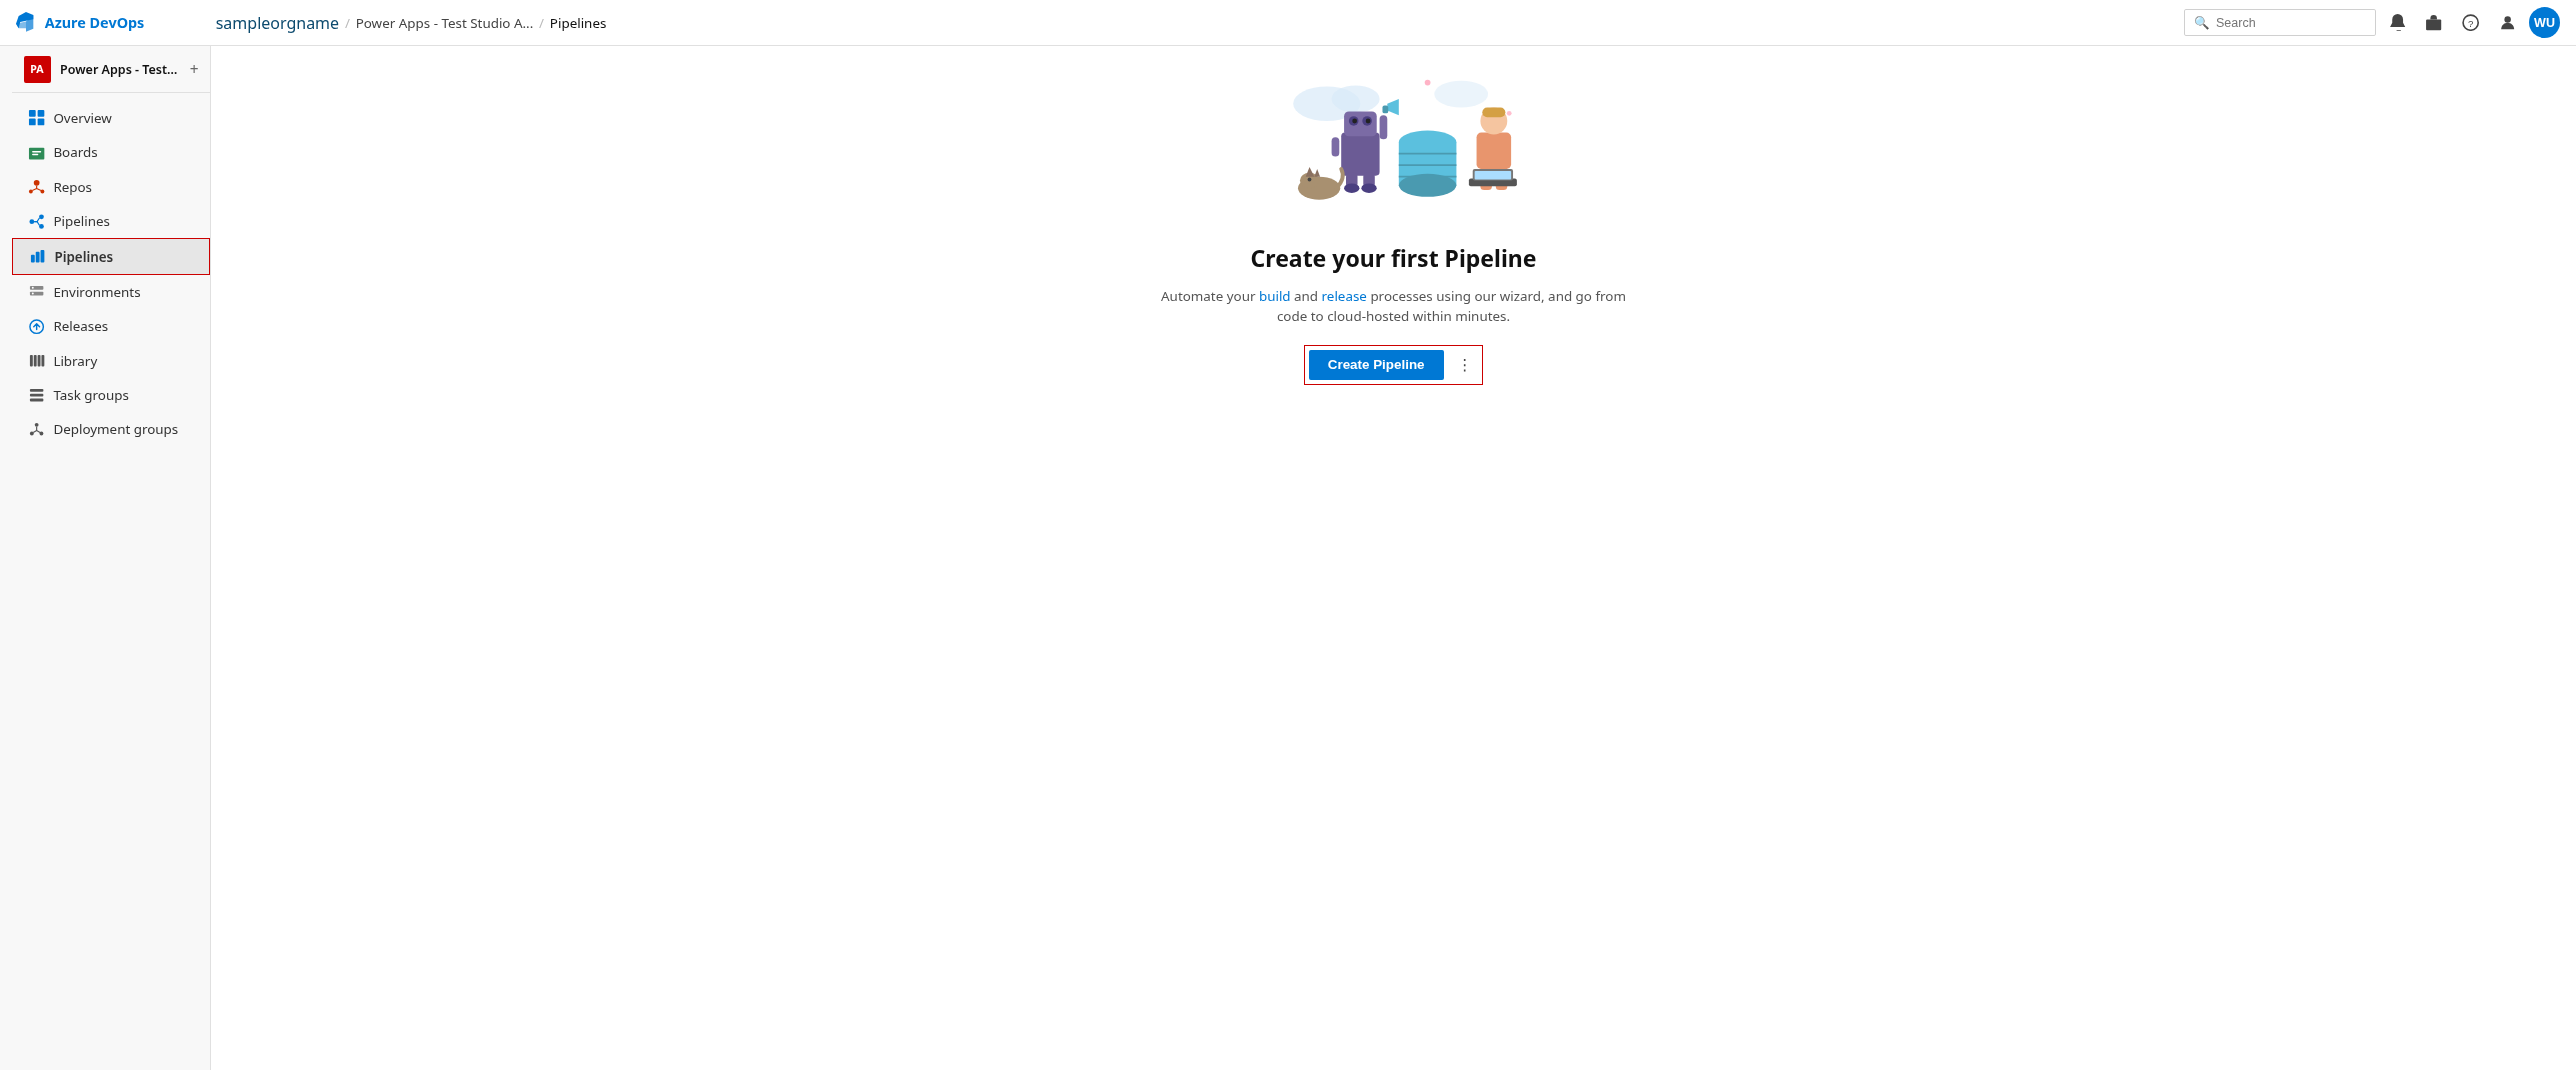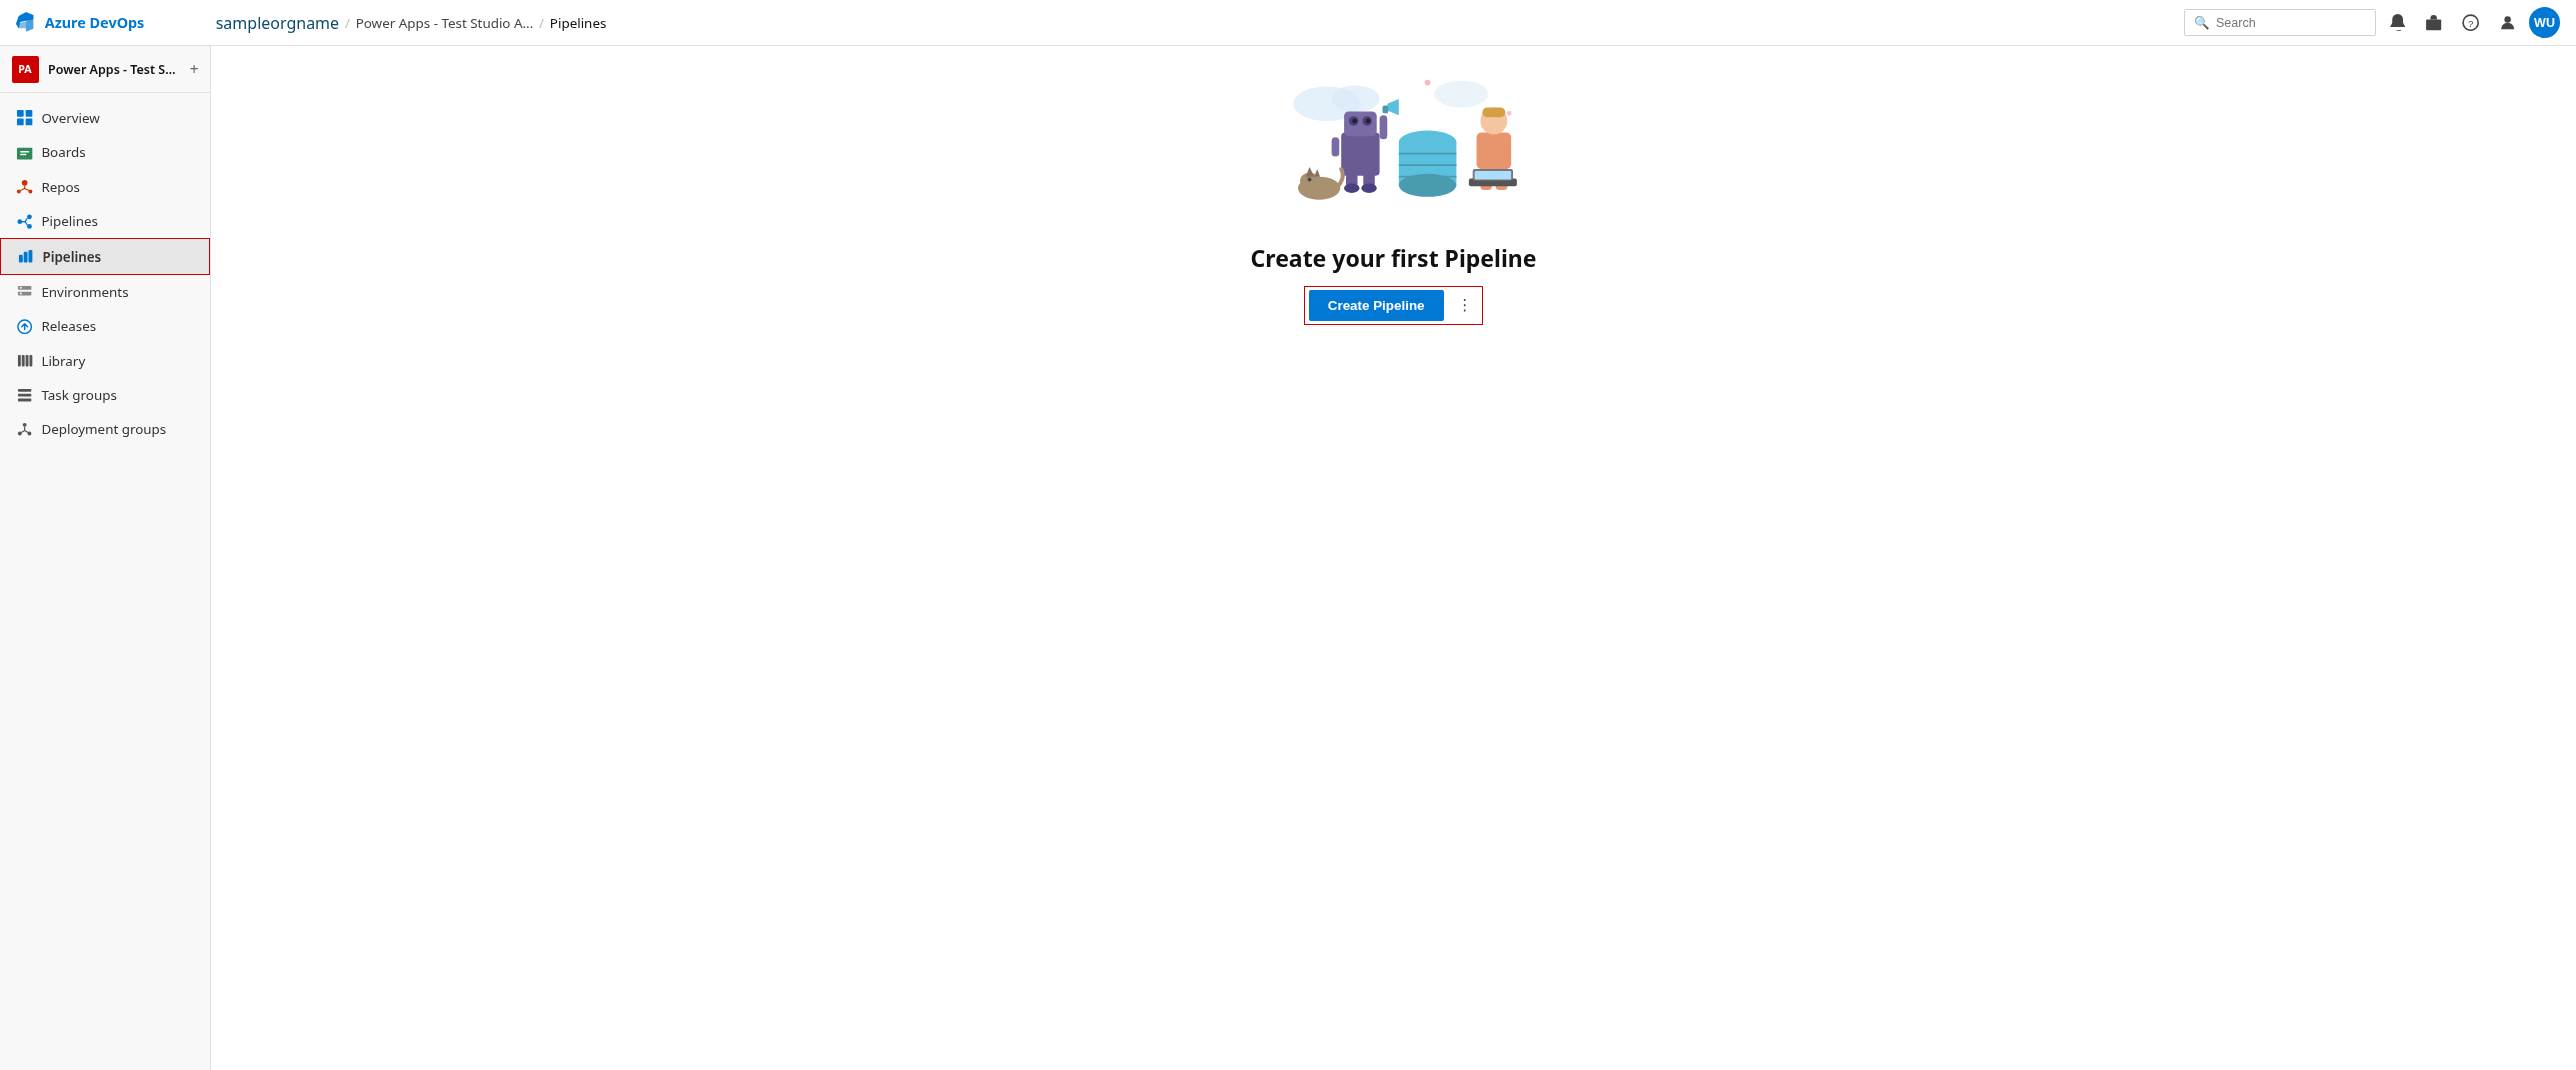--- a/index.html
+++ b/index.html
@@ -36,21 +36,21 @@
       display: flex; align-items: center; justify-content: center;
       color: #fff; font-size: 12.5px; font-weight: 600; cursor: pointer; border: none;
     }
 
     
     .layout { display: flex; flex: 1; overflow: hidden; }
 
     
     .sidebar {
       width: 211px; background: #f8f8f8; border-right: 1px solid #e0e0e0;
-      display: flex; flex-direction: column; overflow-y: auto; flex-shrink: 0;
+      display: flex; flex-direction: column; overflow-y: auto; flex-shrink: 0; padding-left: 12px;
     }
     .sidebar-project {
       display: flex; align-items: center; gap: 9.6px; padding: 9.6px 11.5px;
       border-bottom: 1px solid #e0e0e0; cursor: pointer;
     }
     .sidebar-project-avatar {
       width: 27px; height: 27px; border-radius: 1.9px; background: #c00;
       display: flex; align-items: center; justify-content: center;
       color: #fff; font-size: 10.6px; font-weight: 700; flex-shrink: 0;
     }
@@ -329,20 +329,23 @@
 
         <path d="M242 72 Q254 62 266 72" fill="#d4a044"></path>
         <rect x="242" y="64" width="24" height="10" rx="5" fill="#d4a044"></rect>
 
         <rect x="228" y="138" width="50" height="8" rx="2" fill="#555"></rect>
         <rect x="232" y="128" width="42" height="12" rx="2" fill="#777"></rect>
         <rect x="234" y="130" width="38" height="9" rx="1" fill="#aaddff"></rect>
       </svg>
 
       <h2 class="empty-title">Create your first Pipeline</h2>
+      <p class="empty-desc">
+        Automate your <a>build</a> and <a>release</a> processes using our wizard, and go from code to cloud-hosted within minutes.
+      </p>
 
       <div class="create-btn-area">
         <button class="create-pipeline-btn">Create Pipeline</button>
         <button class="more-btn">⋮</button>
       </div>
     </div>
   </div>
 
 </div>
 

